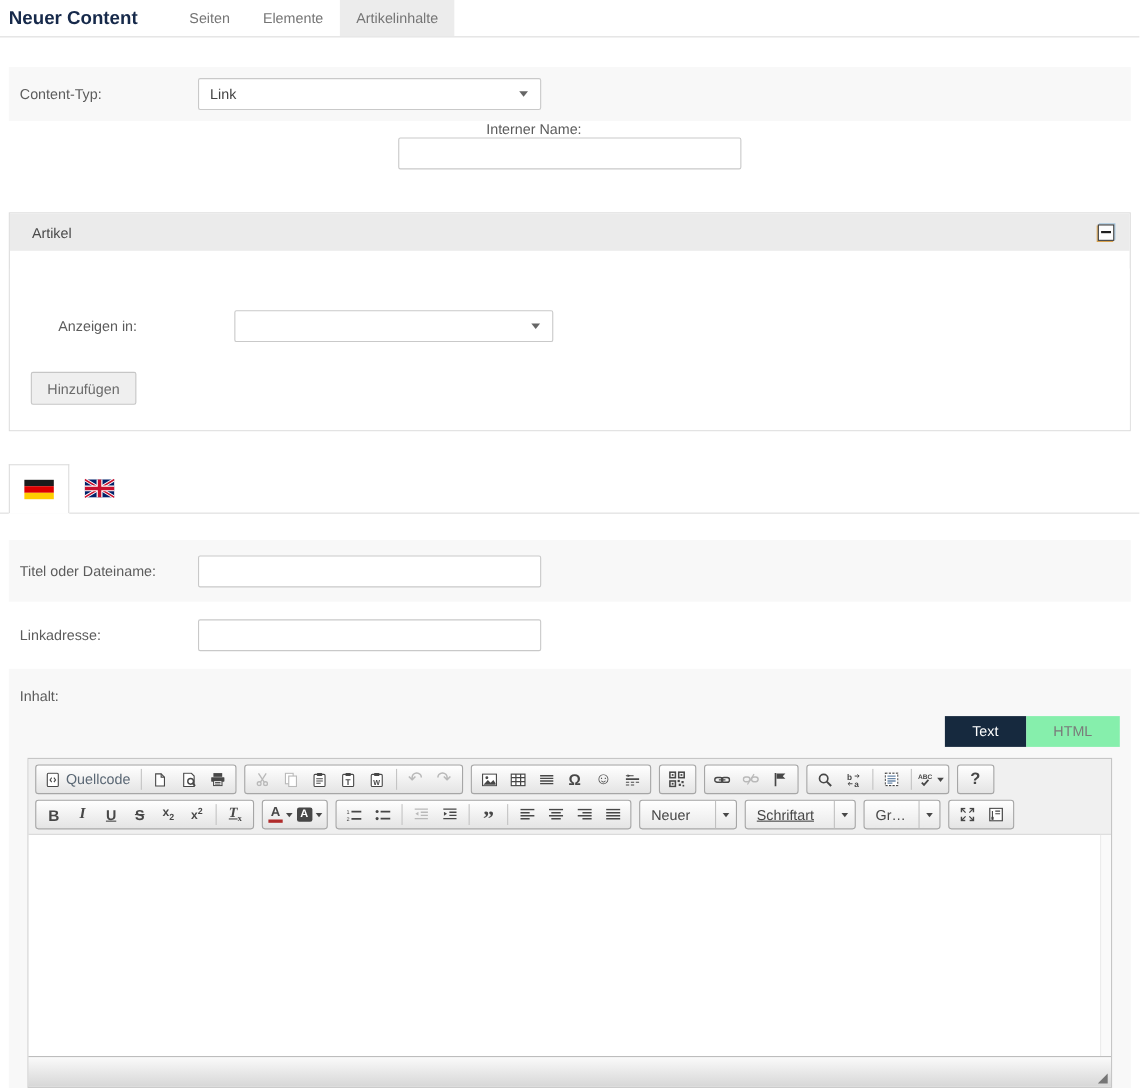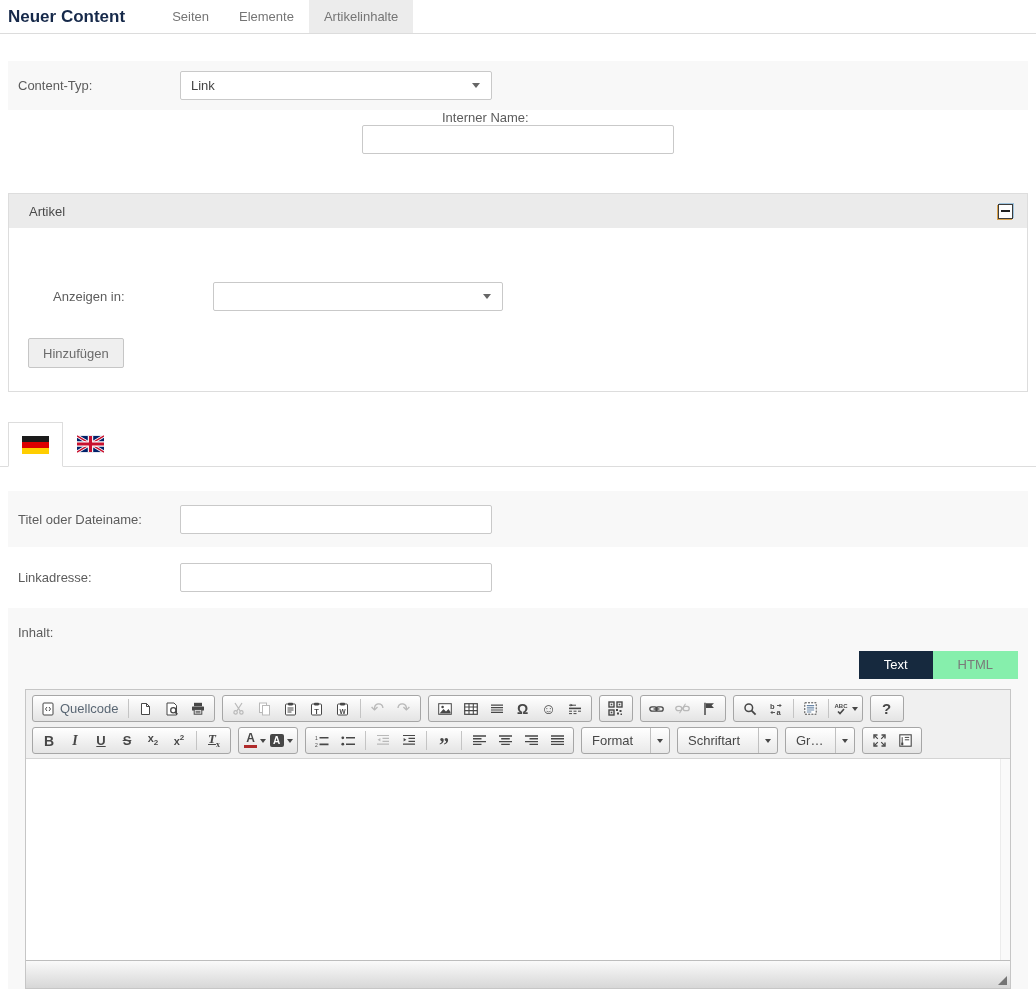--- a/index.html
+++ b/index.html
@@ -89,21 +89,21 @@
   .btn-caret { margin-left:3px; display:inline-flex; }
   .caret-sm { width:0; height:0; border:3.5px solid transparent; border-top:4px solid #474747; margin-top:4px; }
 
   .tb-combo { display:inline-flex; align-items:center; border:1px solid #a6a6a6;
     border-radius:3px; background:linear-gradient(#ffffff,#e9e9e9);
     height:27px; margin:3px 5px 2px 2px; padding:0 0 0 10px; cursor:pointer; text-decoration:none; }
   .combo-label { font-size:13px; color:#474747; }
   .combo-open { margin-left:12px; border-left:1px solid #c0c0c0; height:100%;
     display:inline-flex; align-items:center; padding:0 6px; }
   [data-name="format-dropdown"] .combo-label { min-width:46px; }
-  [data-name="font-dropdown"] .combo-label { min-width:58px; }
+  [data-name="font-dropdown"] .combo-label { min-width:58px;text-decoration:underline; }
   [data-name="size-dropdown"] .combo-label { min-width:26px; }
 
   .colorbtn { display:inline-flex; flex-direction:column; align-items:center; }
   .colorbtn .colA { font-weight:bold; font-size:12px; line-height:11px; color:#474747; }
   .colorbtn .colbar { width:13px; height:3px; background:#b02b2b; margin-top:1px; }
   .bgbtn { width:14px; height:13px; background:#474747; color:#fff; border-radius:2px;
     font-weight:bold; font-size:10px; display:inline-flex; align-items:center; justify-content:center; }
   .quote-glyph { font-family:"Liberation Serif","DejaVu Serif",serif; font-weight:900;
     font-size:20px; line-height:6px; margin-top:9px; }
 
@@ -562,21 +562,21 @@
             </a>
             <a class="tb-btn" data-name="align-justify-button">
               <span class="tb-ic" data-name="align-justify-icon">
                 <svg width="13" height="11" viewBox="0 0 13 11">
                   <path d="M0 1h13 M0 3.8h13 M0 6.6h13 M0 9.4h13" stroke="currentColor" stroke-width="1.4"></path>
                 </svg>
               </span>
             </a>
           </span>
           <a class="tb-combo" data-name="format-dropdown">
-            <span class="combo-label" data-name="format-dropdown-label">Format</span>
+            <span class="combo-label" data-name="format-dropdown-label">Neuer</span>
             <span class="combo-open" data-name="chevron-down-icon">
               <span class="caret-sm"></span>
             </span>
           </a>
           <a class="tb-combo" data-name="font-dropdown">
             <span class="combo-label" data-name="font-dropdown-label">Schriftart</span>
             <span class="combo-open" data-name="chevron-down-icon">
               <span class="caret-sm"></span>
             </span>
           </a>

